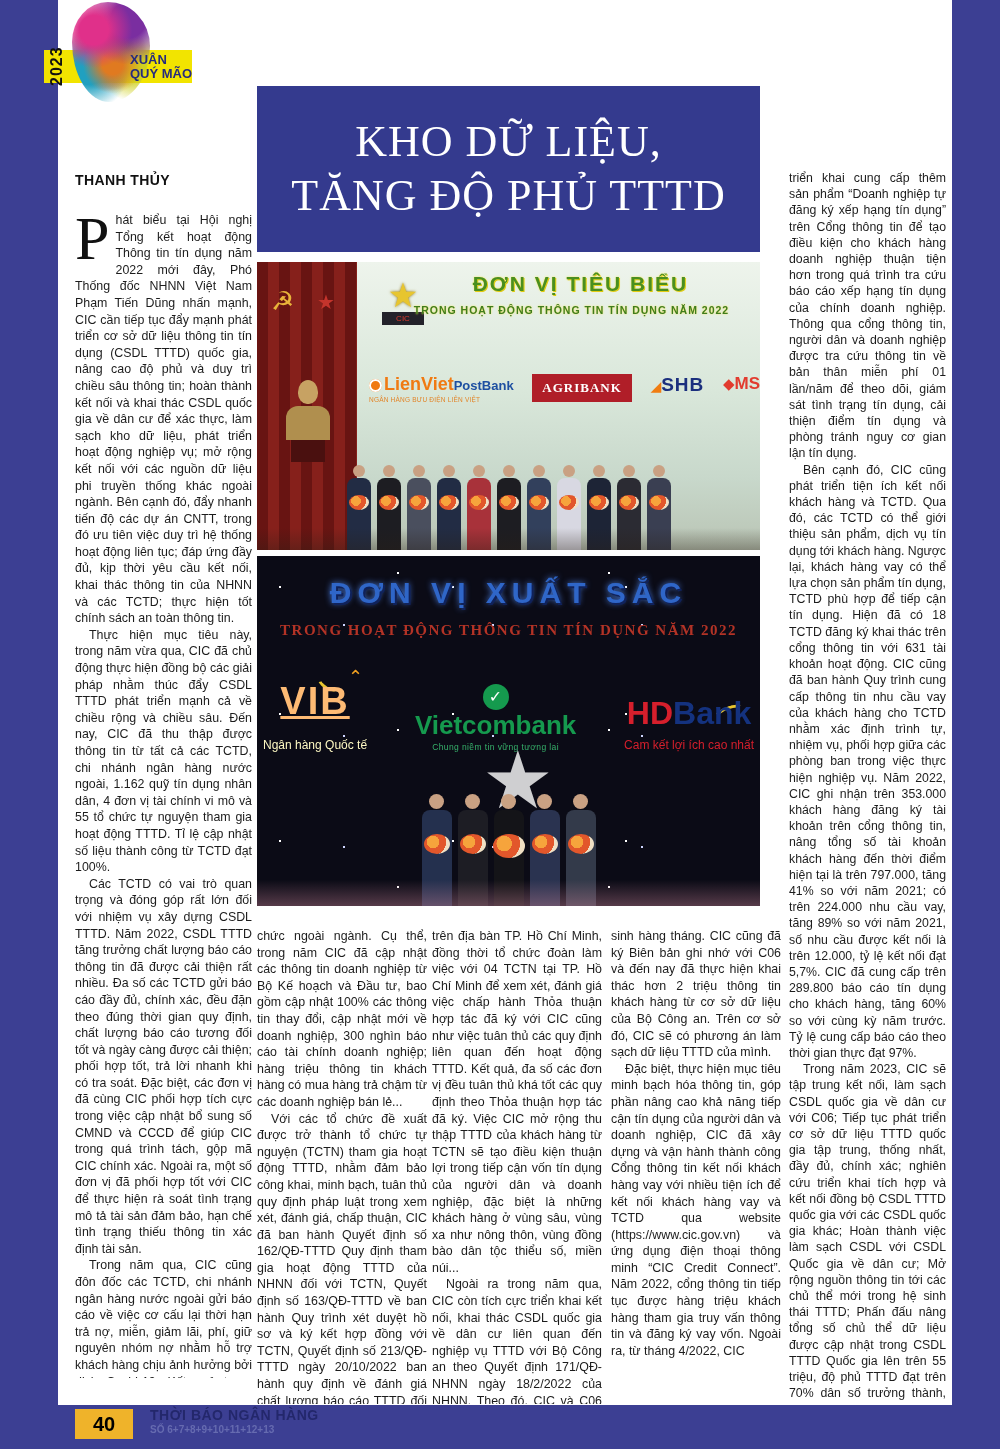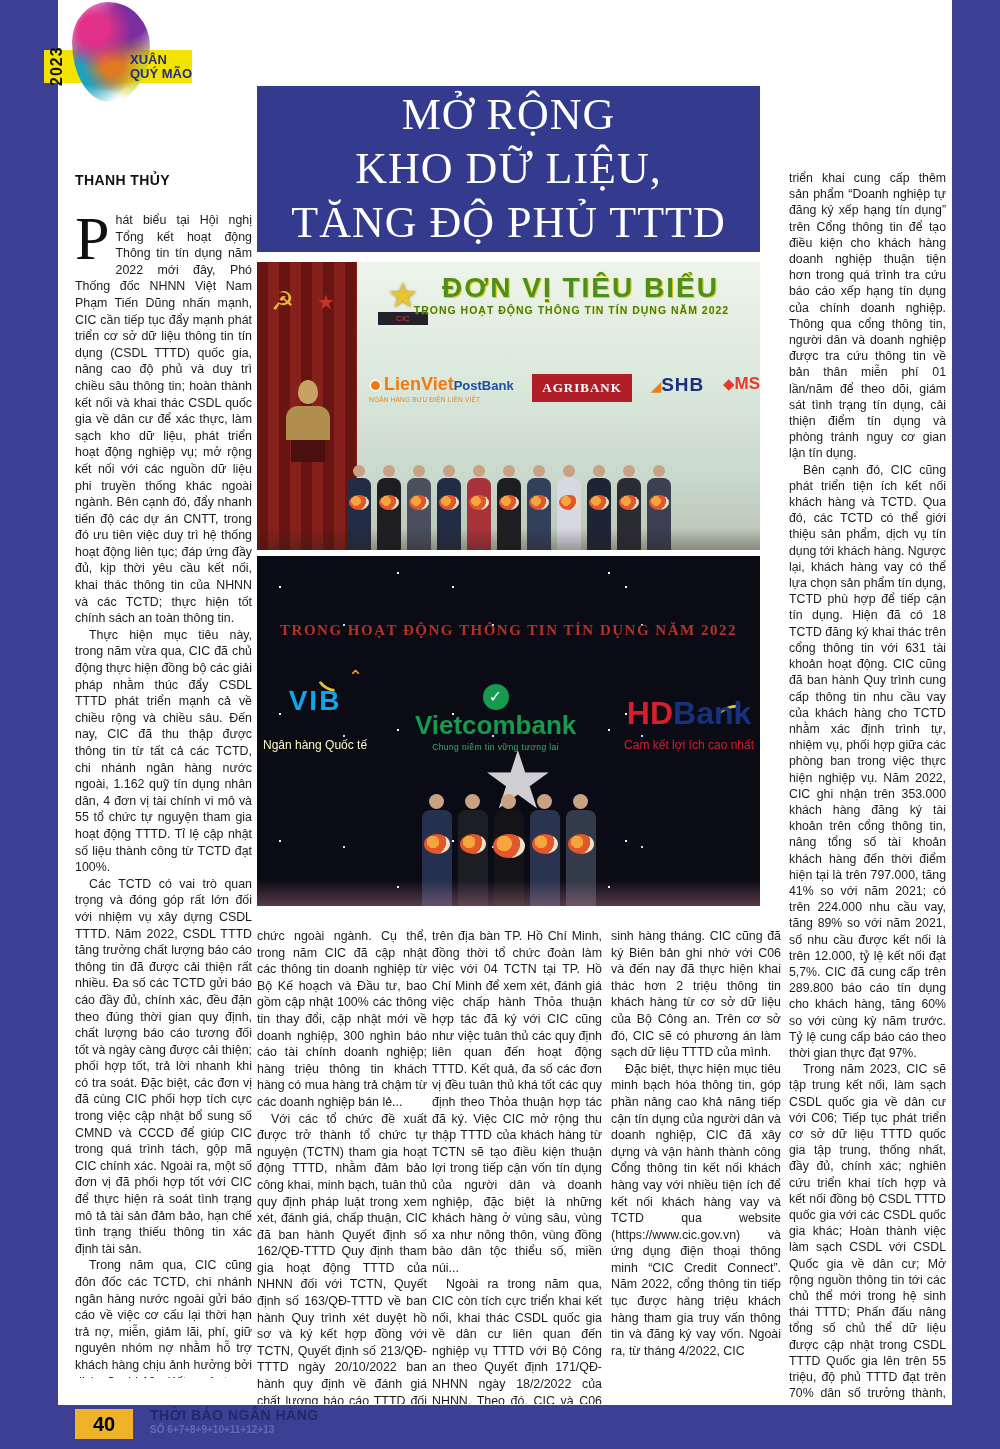--- a/index.html
+++ b/index.html
@@ -46,22 +46,22 @@
   .curtain{position:absolute;left:0;top:0;width:100px;height:100%;
            background:repeating-linear-gradient(90deg,#681412 0 11px,#86201b 11px 22px);}
   .emblem-hs{position:absolute;left:14px;top:24px;font-size:26px;color:#e8b43a;}
   .emblem-star{position:absolute;left:60px;top:28px;font-size:20px;color:#c4342c;}
   .bust{position:absolute;left:28px;top:118px;width:46px;height:84px;}
   .bust .bhead{width:20px;height:24px;margin:0 auto;border-radius:50% 50% 45% 45%;background:#c7a263;}
   .bust .bbody{width:44px;height:34px;margin:2px auto 0;border-radius:12px 12px 0 0;background:#b08f4e;}
   .bust .bped{width:34px;height:22px;margin:0 auto;background:#4a100f;}
   .trophy{position:absolute;left:118px;top:16px;width:56px;text-align:center;}
   .trophy .tstar{font-size:34px;line-height:34px;color:#e7c52f;text-shadow:0 0 3px #8f7410;}
-  .trophy .tbase{margin:0 auto;width:50px;height:13px;background:#23222a;color:#e23b2e;font-size:8px;font-weight:normal;line-height:13px;}
-  .p1-title{position:absolute;left:150px;right:6px;top:10px;text-align:center;font-weight:800;font-size:28px;letter-spacing:2px;
+  .trophy .tbase{margin:0 auto;width:42px;height:13px;background:#23222a;color:#e23b2e;font-size:8px;font-weight:normal;line-height:13px;}
+  .p1-title{position:absolute;left:150px;right:6px;top:10px;text-align:center;font-weight:800;font-size:21px;letter-spacing:2px;
             color:#4a8f1f;text-shadow:0 0 2px #ffe84a,1px 1px 0 #d9c400;}
   .p1-sub{position:absolute;left:130px;right:4px;top:42px;text-align:center;font-weight:bold;font-size:10.5px;letter-spacing:1px;
           color:#3f7d1e;text-shadow:0 0 2px #ffe84a;}
   .lrow1{position:absolute;left:150px;right:8px;top:74px;display:flex;justify-content:space-between;align-items:center;}
   .lrow2{position:absolute;left:112px;right:0;top:112px;display:flex;justify-content:space-between;align-items:flex-start;}
   .logo{white-space:nowrap;}
   .vtb{font-weight:bold;font-size:15px;color:#0a4a8f;}
   .vtb .ring{display:inline-block;width:13px;height:13px;border-radius:50%;vertical-align:-2px;
              background:conic-gradient(#d42a28 0 50%,#0a4a8f 50% 100%);margin-left:3px;}
   .ocb .oc{display:inline-block;width:14px;height:14px;border-radius:50%;background:#f07d12;vertical-align:-2px;margin-right:3px;
@@ -97,21 +97,21 @@
       radial-gradient(circle 1.4px at 141px 17px,#ffffff 98%,transparent),
       radial-gradient(circle 1px at 53px 103px,#aab2e8 98%,transparent);
       background-size:173px 127px,149px 111px,211px 157px,131px 97px;}
   .p2-title{position:absolute;left:0;right:0;top:20px;text-align:center;font-weight:800;font-size:30px;letter-spacing:6px;
             color:#2f66c8;text-shadow:2px 2px 0 #10225a,0 0 6px #4d83e8;}
   .p2-sub{position:absolute;left:0;right:0;top:66px;text-align:center;font-family:"Liberation Serif",serif;font-weight:bold;
           font-size:15px;letter-spacing:1.5px;color:#b33326;}
   .logos2{position:absolute;left:6px;right:6px;top:116px;display:flex;justify-content:space-between;align-items:flex-end;}
   .vib{text-align:center;}
   .vib .bird{color:#f0a020;font-size:18px;display:block;text-align:right;margin-right:4px;line-height:10px;}
-  .vib .vt{font-weight:800;font-size:28px;color:#0ea5e9;letter-spacing:2px;line-height:38px;}
+  .vib .vt{font-weight:800;font-size:38px;color:#fdba74;letter-spacing:2px;line-height:38px;text-decoration:underline;}
   .vib .vtag{display:block;font-size:12px;color:#fef9c3;margin-top:18px;}
   .vcb{text-align:center;}
   .vcb .leaf{display:inline-block;width:26px;height:26px;border-radius:50%;background:#159a4e;color:#fff;font-size:16px;line-height:26px;}
   .vcb .vct{font-weight:800;font-size:26px;color:#159a4e;line-height:30px;}
   .vcb .vctag{display:block;font-size:8.5px;color:#36b06a;margin-top:2px;letter-spacing:.4px;}
   .hdb{text-align:center;}
   .hdb .h1{font-weight:800;font-size:32px;color:#d61f2c;}
   .hdb .h2{font-weight:800;font-size:32px;color:#14327f;}
   .hdb .htag{display:block;font-size:12px;color:#d61f2c;margin-top:6px;}
   .bigstar{position:absolute;left:225px;top:178px;font-size:80px;color:#f2f2f2;opacity:.85;}
@@ -136,21 +136,20 @@
   <div class="mast-year">2023</div>
   <div class="cat-art"></div>
   <div class="mast-season">
     <div>XUÂN</div>
     <div>QUÝ MÃO</div>
   </div>
 
   <div class="author">THANH THỦY</div>
 
   <div class="title-box">
-    <div>MỞ RỘNG</div>
     <div>KHO DỮ LIỆU,</div>
     <div>TĂNG ĐỘ PHỦ TTTD</div>
   </div>
 
   <div class="col left-col">
     <p><span class="dropcap">P</span><span>hát biểu tại Hội nghị Tổng kết hoạt động Thông tin tín dụng năm 2022 mới đây, Phó Thống đốc NHNN Việt Nam Phạm Tiến Dũng nhấn mạnh, CIC cần tiếp tục đẩy mạnh phát triển cơ sở dữ liệu thông tin tín dụng (CSDL TTTD) quốc gia, nâng cao độ phủ và duy trì chiều sâu thông tin; hoàn thành kết nối và khai thác CSDL quốc gia về dân cư để xác thực, làm sạch kho dữ liệu, phát triển hoạt động nghiệp vụ; mở rộng kết nối với các nguồn dữ liệu phi truyền thống khác ngoài ngành. Bên cạnh đó, đẩy nhanh tiến độ các dự án CNTT, trong đó ưu tiên việc duy trì hệ thống hoạt động liên tục; đáp ứng đầy đủ, kịp thời yêu cầu kết nối, khai thác thông tin của NHNN và các TCTD; thực hiện tốt chính sách an toàn thông tin.</span></p>
     <p class="ind">Thực hiện mục tiêu này, trong năm vừa qua, CIC đã chủ động thực hiện đồng bộ các giải pháp nhằm thúc đẩy CSDL TTTD phát triển mạnh cả về chiều rộng và chiều sâu. Đến nay, CIC đã thu thập được thông tin từ tất cả các TCTD, chi nhánh ngân hàng nước ngoài, 1.162 quỹ tín dụng nhân dân, 4 đơn vị tài chính vi mô và 55 tổ chức tự nguyện tham gia hoạt động TTTD. Tỉ lệ cập nhật số liệu thành công từ TCTD đạt 100%.</p>
     <p class="ind">Các TCTD có vai trò quan trọng và đóng góp rất lớn đối với nhiệm vụ xây dựng CSDL TTTD. Năm 2022, CSDL TTTD tăng trưởng chất lượng báo cáo thông tin đã được cải thiện rất nhiều. Đa số các TCTD gửi báo cáo đầy đủ, chính xác, đều đặn theo đúng thời gian quy định, chất lượng báo cáo tương đối tốt và ngày càng được cải thiện; phối hợp tốt, trả lời nhanh khi có tra soát. Đặc biệt, các đơn vị đã cùng CIC phối hợp tích cực trong việc cập nhật bổ sung số CMND và CCCD để giúp CIC trong quá trình tách, gộp mã CIC chính xác. Ngoài ra, một số đơn vị đã phối hợp tốt với CIC để thực hiện rà soát tình trạng mô tả tài sản đảm bảo, hạn chế tình trạng thiếu thông tin xác định tài sản.</p>
     <p class="ind">Trong năm qua, CIC cũng đôn đốc các TCTD, chi nhánh ngân hàng nước ngoài gửi báo cáo về việc cơ cấu lại thời hạn trả nợ, miễn, giảm lãi, phí, giữ nguyên nhóm nợ nhằm hỗ trợ khách hàng chịu ảnh hưởng bởi dịch Covid-19. Kết quả trong năm 2022, CIC đã kiểm soát và cập nhật thông tin cho trên 1.211.000 khách hàng báo cáo theo Thông tư 01, với tổng dư nợ quy đổi là trên 798.900 tỷ đồng.</p>
 
@@ -234,20 +233,21 @@
           <div class="flower"></div>
         </div>
     </div>
     <div class="shade"></div>
   </div>
 
   <div class="photo2">
     <div class="stars"></div>
     <div class="confetti1"></div>
     <div class="confetti2"></div>
+    <div class="p2-title">ĐƠN VỊ XUẤT SẮC</div>
     <div class="p2-sub">TRONG HOẠT ĐỘNG THÔNG TIN TÍN DỤNG NĂM 2022</div>
     <div class="logos2">
       <span class="vib"><span class="bird">⌃</span><span class="vt">VIB</span><span class="vtag">Ngân hàng Quốc tế</span></span>
       <span class="vcb"><span class="leaf">✓</span><br><span class="vct">Vietcombank</span><span class="vctag">Chung niềm tin vững tương lai</span></span>
       <span class="hdb"><span class="h1">HD</span><span class="h2">Bank</span><span class="htag">Cam kết lợi ích cao nhất</span></span>
     </div>
     <div class="bigstar">★</div>
     <div class="people">
       <div class="person pv2">
           <div class="head"></div>

